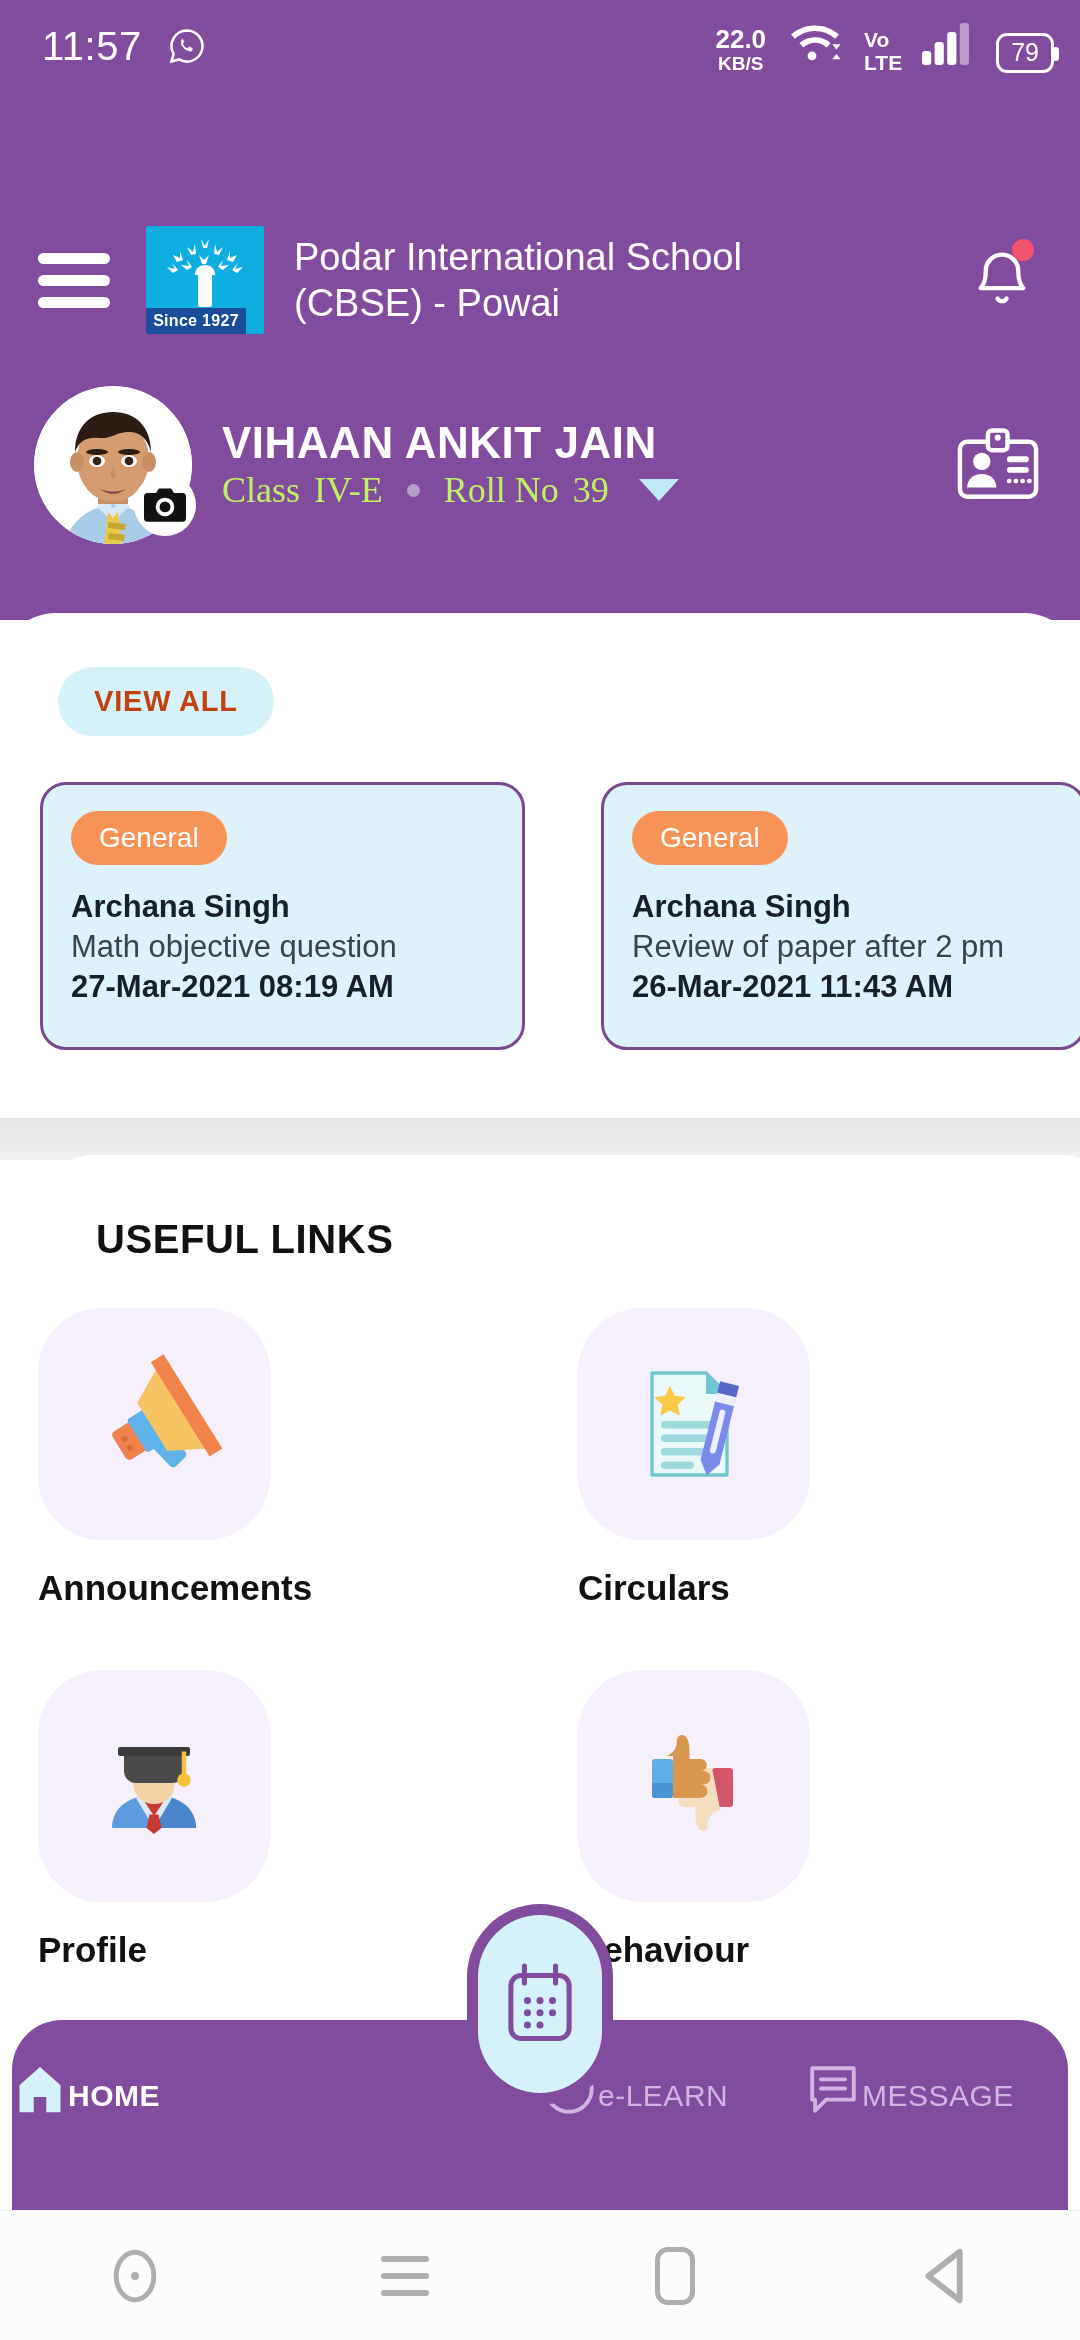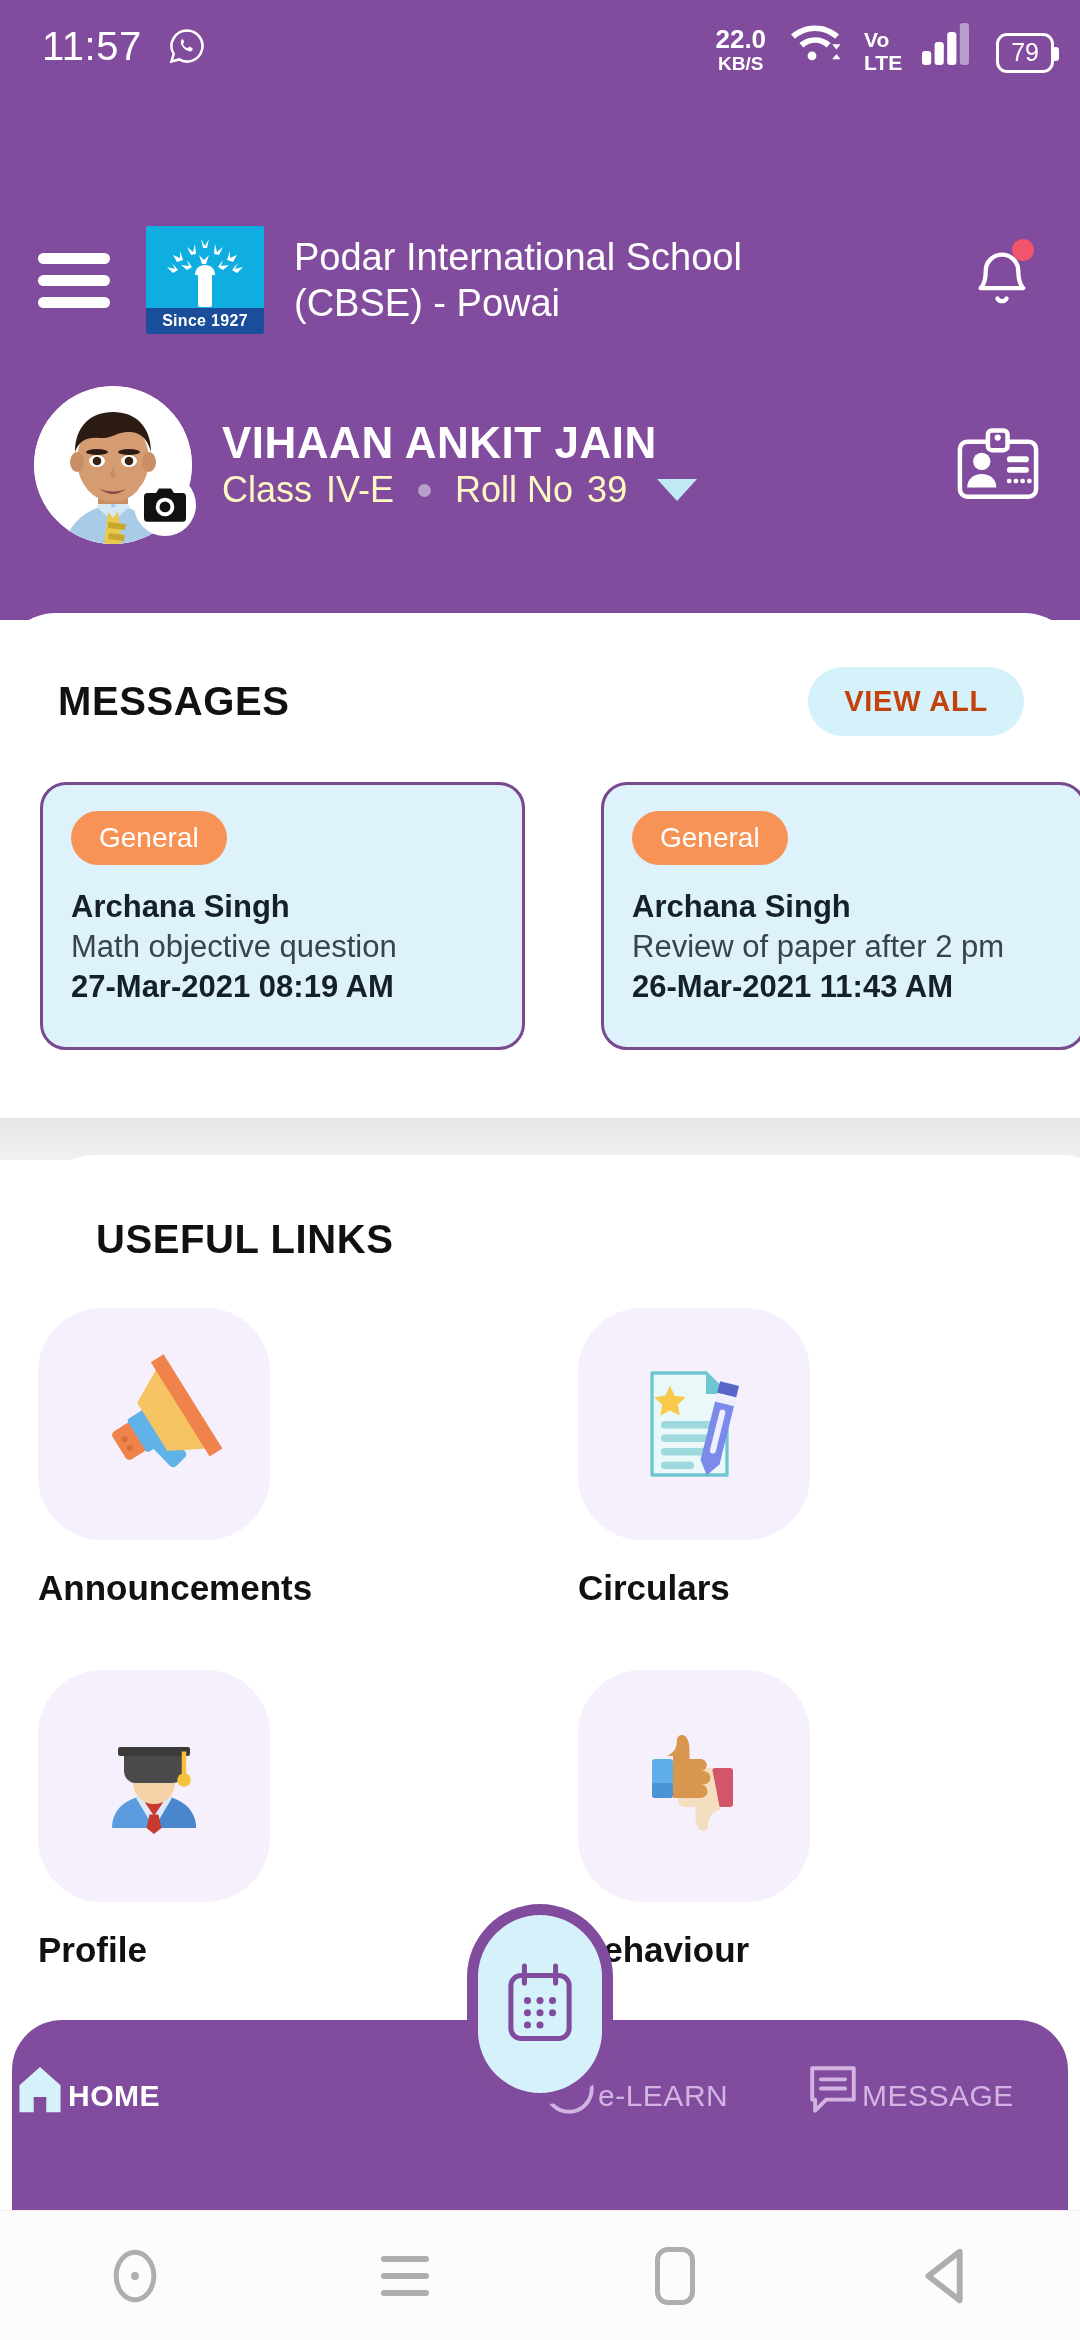--- a/index.html
+++ b/index.html
@@ -65,21 +65,21 @@
   .school-logo {
     width: 118px; height: 108px; margin-left: 36px;
     background: #0FAEE0; border-radius: 2px;
     position: relative; overflow: hidden; flex: none;
   }
   .logo-tree {
     position:absolute; left:0; top:4px; width:118px; height:78px;
     display:flex; align-items:center; justify-content:center;
   }
   .logo-since {
-    position:absolute; bottom:0; left:0; width:118px; height:26px;
+    position:absolute; bottom:0; left:0; width:100px; height:26px;
     background:#1A4E9B; color:#fff; font-size:16px; font-weight:bold;
     display:flex; align-items:center; justify-content:center;
     letter-spacing:.3px;
   }
   .school-name {
     margin-left: 30px; color: #fff; font-size: 38px;
     line-height: 1.22; font-weight: 400; max-width: 580px;
   }
   .bell-wrap {
     margin-left: auto; position: relative;
@@ -106,21 +106,21 @@
     position: absolute; right: -4px; bottom: 8px;
     width: 62px; height: 62px; border-radius: 50%;
     background: #fff; display:flex; align-items:center; justify-content:center;
   }
   .student-info { margin-left: 30px; color: #fff; }
   .student-name {
     font-size: 44px; font-weight: bold; letter-spacing: .5px; line-height:1.1;
   }
   .student-meta {
     margin-top: 2px; font-size: 36px; font-weight: 400;
-    display: flex; align-items: center; gap: 14px; color:#fef9c3;
+    display: flex; align-items: center; gap: 14px; color:#bef264;font-family:Liberation Serif, serif;
   }
   .meta-dot { width:13px; height:13px; border-radius:50%; background:#B89ECA; display:inline-block; margin:0 10px;}
   .caret-down {
     width: 0; height: 0; border-left: 20px solid transparent;
     border-right: 20px solid transparent; border-top: 22px solid #BFE9F5;
     margin-left: 16px; cursor:pointer;
   }
   .idcard-btn {
     margin-left: auto; width: 96px; height: 96px;
     display:flex; align-items:center; justify-content:center; cursor:pointer;
@@ -404,21 +404,20 @@
           <rect x="20.6" y="18.4" width="1.6" height="1.6" rx=".6" fill="#fff" stroke="none"></rect>
           <rect x="23" y="18.4" width="1.6" height="1.6" rx=".6" fill="#fff" stroke="none"></rect>
           <rect x="25.4" y="18.4" width="1.6" height="1.6" rx=".6" fill="#fff" stroke="none"></rect>
         </svg>
       </div>
     </div>
   </div>
 
   <div class="messages-card">
     <div class="card-head">
-      <div class="card-title">MESSAGES</div>
       <button class="view-all">VIEW ALL</button>
     </div>
 
     <div class="msg-scroller">
       <div class="msg-card">
         <span class="msg-tag">General</span>
         <div class="msg-from">Archana Singh</div>
         <div class="msg-sub">Math objective question</div>
         <div class="msg-date">27-Mar-2021 08:19 AM</div>
       </div>

